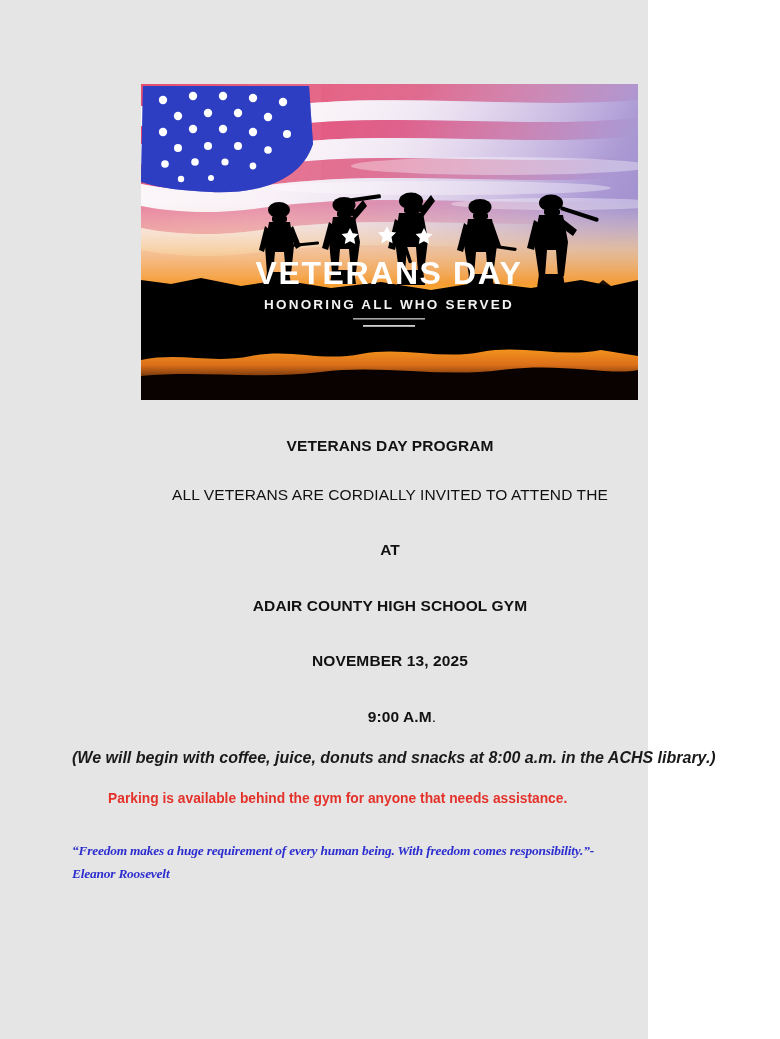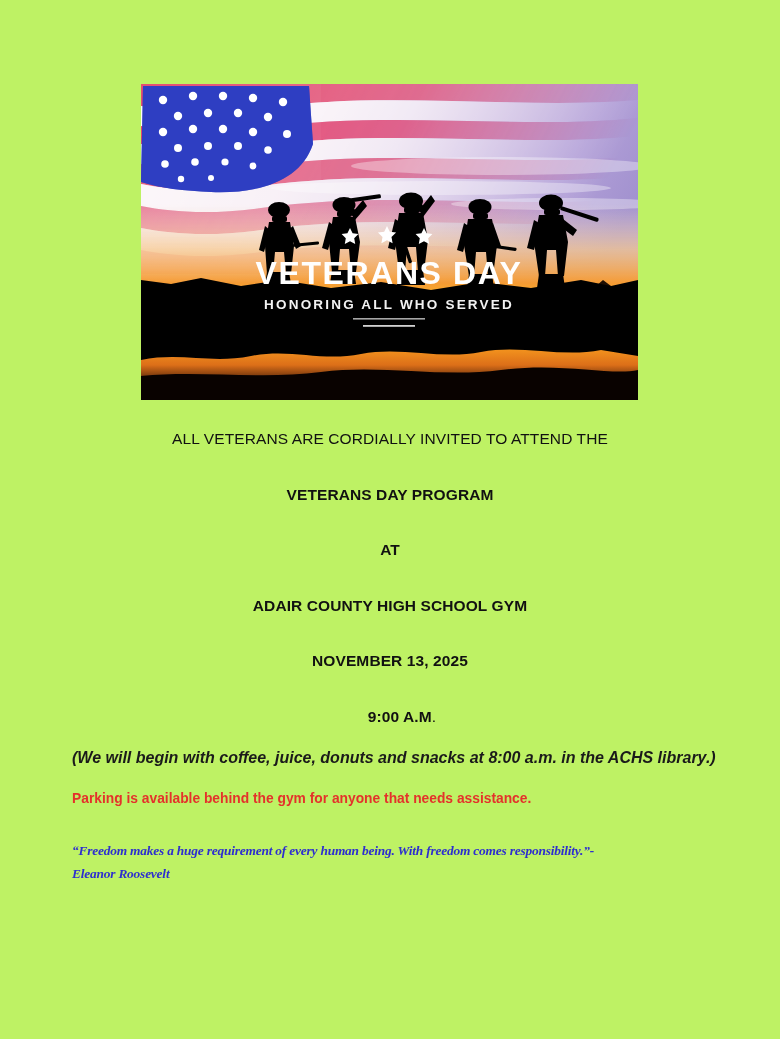--- a/index.html
+++ b/index.html
@@ -12,23 +12,23 @@
     width: 780px;
     height: 1039px;
     position: relative;
     overflow: hidden;
     font-family: "Liberation Sans", sans-serif;
     color: #000000;
   }
 
   .page {
     position: relative;
-    width: 780px;
+    width: 648px;
     height: 1039px;
-    background: #bef264;
+    background: #e5e5e5;
   }
 
   
   .hero-wrap {
     position: absolute;
     left: 141px;
     top: 84px;
     width: 497px;
     height: 316px;
     background: #000;
@@ -90,20 +90,21 @@
     text-decoration: underline;
     cursor: pointer;
   }
 
   .parking {
     margin-top: 22px;
     font-size: 13.8px;
     font-weight: 700;
     color: #e4322b;
     line-height: 1.35;
+    margin-left: 36px;
   }
 
   .quote {
     margin-top: 30px;
     font-size: 13.4px;
     font-style: italic;
     font-weight: 700;
     color: #2d2ecf;
     line-height: 1.75;
     font-family: Liberation Serif, serif;
@@ -281,23 +282,23 @@
 
       <text x="248" y="200" text-anchor="middle" fill="#ffffff" font-family="Liberation Sans, sans-serif" font-size="32" font-weight="bold" letter-spacing="1.6">VETERANS DAY</text>
       <text x="248" y="225" text-anchor="middle" fill="#f2f2f2" font-family="Liberation Sans, sans-serif" font-size="13.5" font-weight="bold" letter-spacing="2.2">HONORING ALL WHO SERVED</text>
       <rect x="212" y="234" width="72" height="1.6" fill="#cfcfcf" opacity="0.8"></rect>
       <rect x="222" y="241" width="52" height="1.8" fill="#e8e8e8" opacity="0.9"></rect>
     </svg>
   </div>
 
   <div class="content">
 
+    <div class="line-center bold sp-2">VETERANS DAY PROGRAM</div>
+
     <div class="line-center reg sp-1">ALL VETERANS ARE CORDIALLY INVITED TO ATTEND THE</div>
-
-    <div class="line-center bold sp-2">VETERANS DAY PROGRAM</div>
 
     <div class="line-center bold sp-3">AT</div>
 
     <div class="line-center bold sp-4">ADAIR COUNTY HIGH SCHOOL GYM</div>
 
     <div class="line-center bold sp-5">NOVEMBER 13, 2025</div>
 
     <div class="line-center bold sp-6">
       <span>9:00 A.M</span><span class="time-dot">.</span>
     </div>

